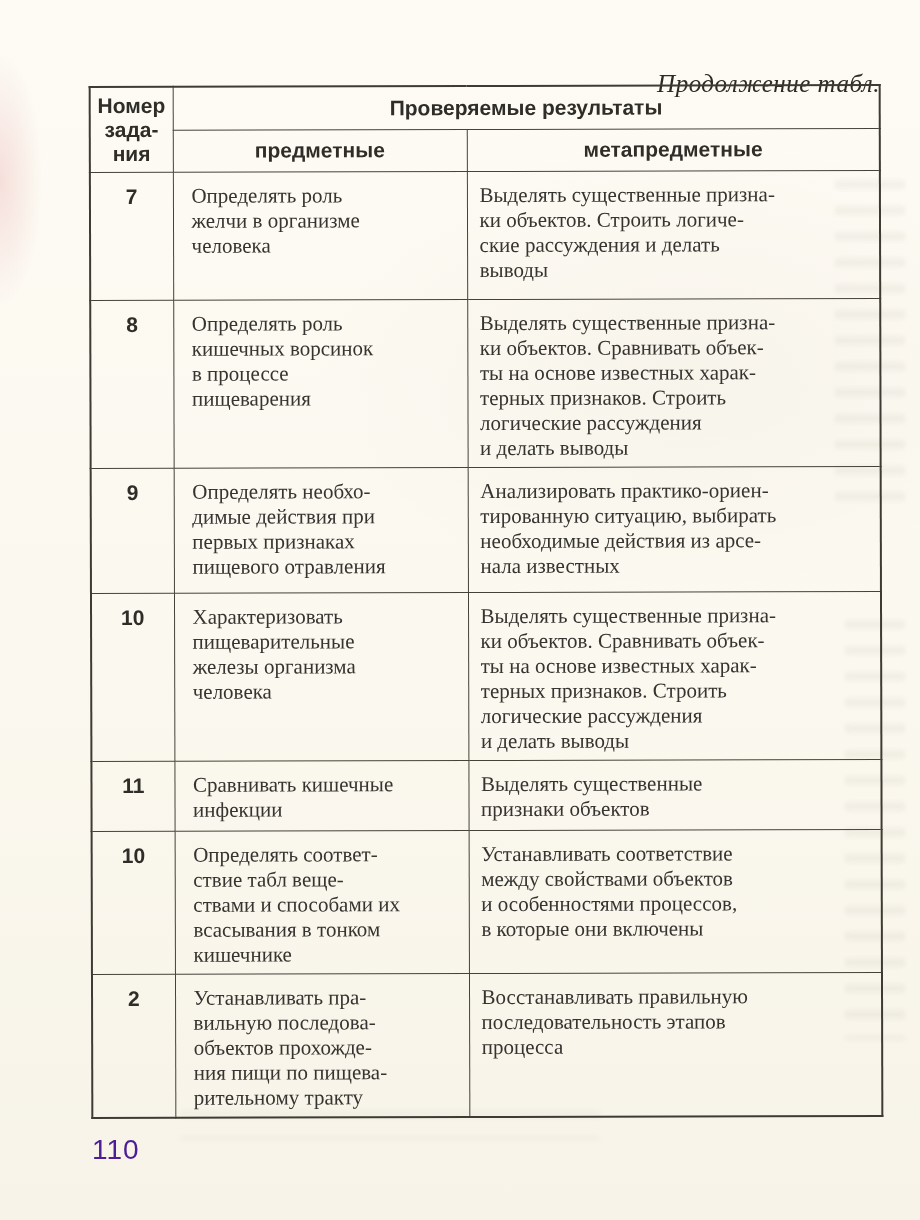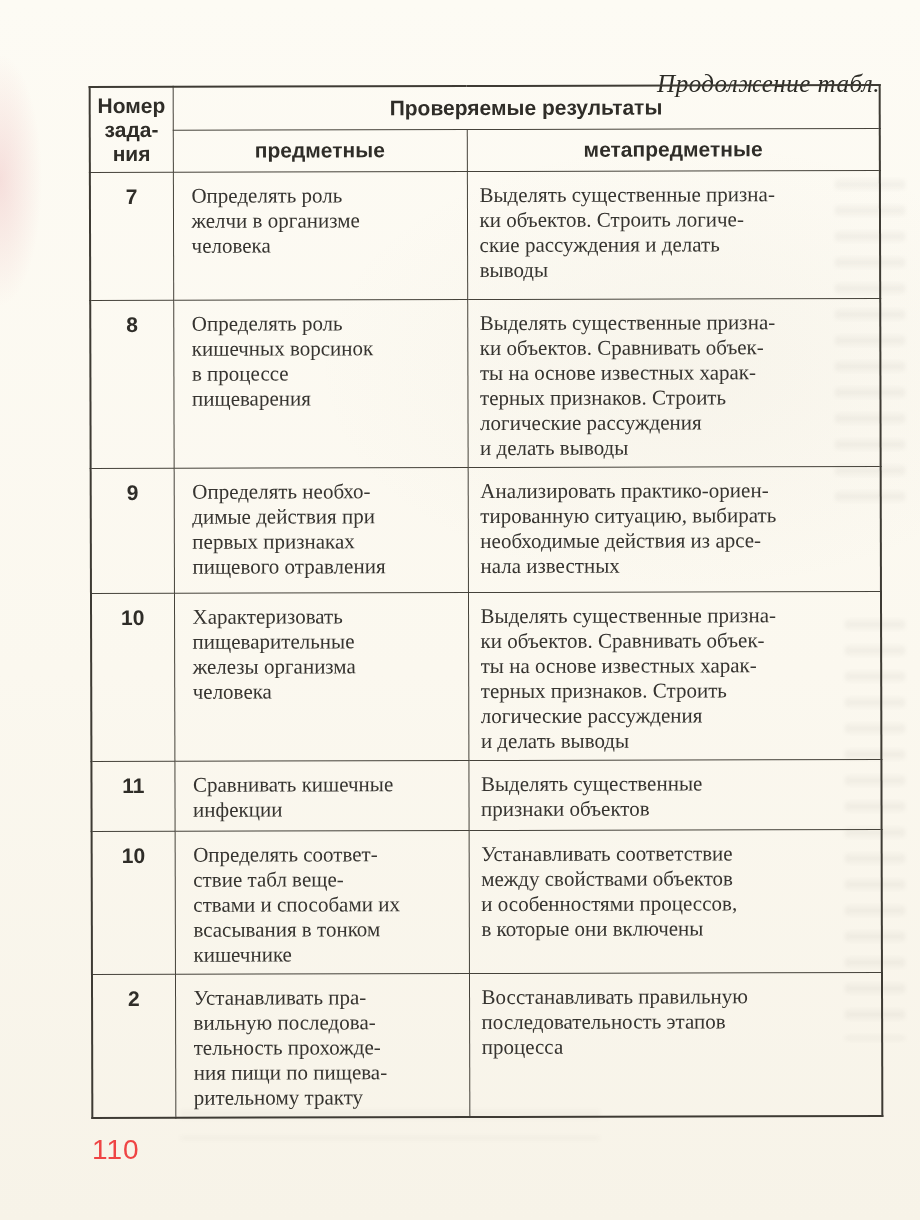--- a/index.html
+++ b/index.html
@@ -105,21 +105,21 @@
   tbody tr:nth-child(6) td { height: 140px; }
   tbody tr:nth-child(7) td { height: 142px; }
 
   .page-number {
     position: absolute;
     left: 92px;
     top: 1134px;
     font-family: "Liberation Sans", "DejaVu Sans", sans-serif;
     font-size: 28px;
     letter-spacing: 1px;
-    color: #ef4444;
+    color: #4c1d95;
   }
 </style>
 </head>
 <body>
 
 <div class="bleed bleed-1"></div>
 <div class="bleed bleed-2"></div>
 <div class="bleed bleed-3"></div>
 
 <div class="continuation">Продолжение табл.</div>
@@ -206,21 +206,21 @@
 кишечнике</td>
       <td class="meta">Устанавливать соответствие
 между свойствами объектов
 и особенностями процессов,
 в которые они включены</td>
     </tr>
     <tr>
       <td class="num">2</td>
       <td class="subject">Устанавливать пра-
 вильную последова-
-тельность прохожде-
+объектов прохожде-
 ния пищи по пищева-
 рительному тракту</td>
       <td class="meta">Восстанавливать правильную
 последовательность этапов
 процесса</td>
     </tr>
   </tbody>
 </table>
 
 <div class="page-number">110</div>

